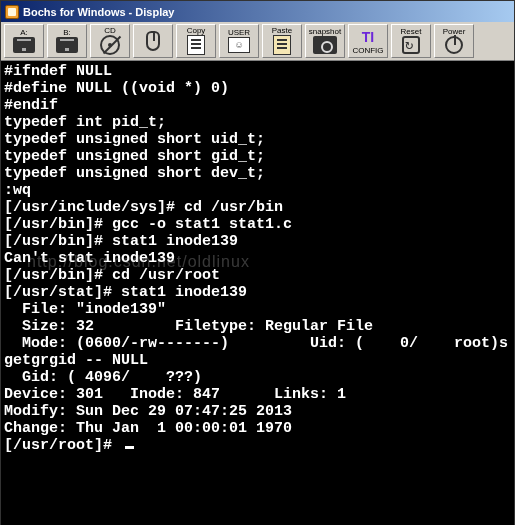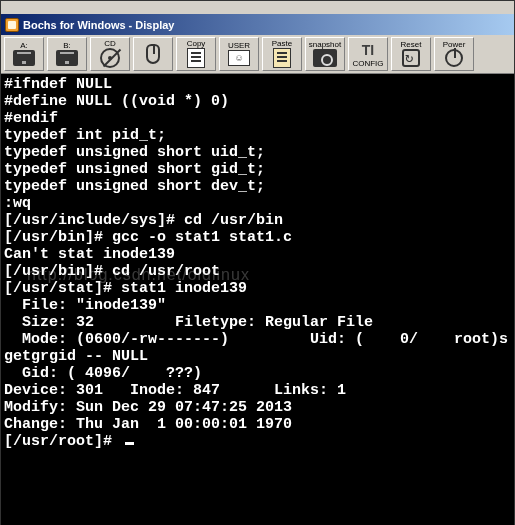--- a/index.html
+++ b/index.html
@@ -1,18 +1,18 @@
 <!DOCTYPE html>
 <html><head>
   <meta charset="utf-8">
   <style>
     * { margin:0; padding:0; box-sizing:border-box; }
     body { width:515px; height:525px; font-family:"Courier New",monospace; background:#d4d0c8; overflow:hidden; }
     .window { width:515px; border:1px solid #333; background:#d4d0c8; }
-    .titlebar { height:21px; background:linear-gradient(to right,#0a246a,#a6caf0); display:flex; align-items:center; padding:0 4px;margin-top:13px; }
+    .titlebar { height:21px; background:linear-gradient(to right,#0a246a,#a6caf0); display:flex; align-items:center; padding:0 4px; }
     .titlebar-icon { width:14px; height:14px; background:#f0a030; border:1px solid #8a5000; border-radius:2px; position:relative; margin-right:4px; }
     .titlebar-icon::after { content:''; position:absolute; left:2px; top:2px; width:8px; height:8px; background:#fff8e0; border-radius:1px; }
     .title { color:#fff; font:bold 11px Tahoma,sans-serif; }
     .toolbar { background:#d4d0c8; border-bottom:1px solid #808080; padding:2px 3px; display:flex; gap:3px; }
     .tb-btn { width:40px; height:34px; background:#d4d0c8; border:1px solid #808080; border-top-color:#fff; border-left-color:#fff; display:flex; flex-direction:column; align-items:center; justify-content:center; cursor:pointer; }
     .tb-btn .lbl { font:8px Tahoma,sans-serif; color:#000; text-align:center; line-height:1; }
     .disk-icon { width:22px; height:16px; background:#333; border-radius:2px; position:relative; }
     .disk-icon::before { content:''; position:absolute; left:4px; top:2px; width:14px; height:2px; background:#aaa; }
     .disk-icon::after { content:''; position:absolute; left:9px; bottom:2px; width:4px; height:3px; background:#aaa; }
     .disk-cd { width:20px; height:20px; border:2px solid #333; border-radius:50%; position:relative; }
@@ -20,21 +20,21 @@
     .disk-cd::after { content:''; position:absolute; left:-2px; top:7px; width:24px; height:2px; background:#333; transform:rotate(-45deg); }
     .mouse-icon { width:14px; height:20px; border:2px solid #333; border-radius:7px 7px 9px 9px; position:relative; }
     .mouse-icon::before { content:''; position:absolute; left:5px; top:0; width:2px; height:8px; background:#333; }
     .user-icon { width:22px; height:16px; border:1px solid #333; background:#fff; display:flex; align-items:center; justify-content:center; }
     .user-icon::after { content:'☺'; font-size:10px; color:#333; }
     .copy-icon, .paste-icon { width:18px; height:20px; border:1px solid #333; background:#fff; position:relative; }
     .copy-icon::after, .paste-icon::after { content:''; position:absolute; left:3px; top:3px; width:10px; height:2px; background:#333; box-shadow:0 4px 0 #333,0 8px 0 #333; }
     .paste-icon { background:#f5e6b3; }
     .snap-icon { width:24px; height:18px; background:#333; border-radius:2px; position:relative; }
     .snap-icon::after { content:''; position:absolute; left:8px; top:5px; width:8px; height:8px; border:2px solid #ddd; border-radius:50%; }
-    .config-icon { width:18px; height:20px; display:flex; align-items:center; justify-content:center; font:bold 14px sans-serif; color:#404040; }
+    .config-icon { width:18px; height:20px; display:flex; align-items:center; justify-content:center; font:bold 14px sans-serif; color:#6d28d9; }
     .reset-icon { width:18px; height:18px; border:2px solid #333; border-radius:3px; position:relative; }
     .reset-icon::after { content:'↻'; position:absolute; left:1px; top:-2px; font-size:14px; color:#333; }
     .power-icon { width:18px; height:18px; border:2px solid #333; border-radius:50%; position:relative; }
     .power-icon::after { content:''; position:absolute; left:7px; top:-3px; width:2px; height:10px; background:#333; }
     .terminal { background:#000; color:#fff; font:bold 15px/17px "Courier New",monospace; padding:2px 3px; height:468px; letter-spacing:0; position:relative; }
     .wm { position:absolute; left:26px; top:192px; color:rgba(200,200,200,0.28); font:16px Arial,sans-serif; pointer-events:none; letter-spacing:1px; }
     .cursor { display:inline-block; width:9px; height:3px; background:#fff; vertical-align:baseline; margin-left:4px; }
     .line { white-space:pre; }
   </style>
 </head>
@@ -99,20 +99,21 @@
         <div class="line">#define NULL ((void *) 0)</div>
         <div class="line">#endif</div>
         <div class="line"></div>
         <div class="line">typedef int pid_t;</div>
         <div class="line">typedef unsigned short uid_t;</div>
         <div class="line">typedef unsigned short gid_t;</div>
         <div class="line">typedef unsigned short dev_t;</div>
         <div class="line">:wq</div>
         <div class="line">[/usr/include/sys]# cd /usr/bin</div>
         <div class="line">[/usr/bin]# gcc -o stat1 stat1.c</div>
+        <div class="line">[/usr/bin]# stat1 inode139</div>
         <div class="line">Can't stat inode139</div>
         <div class="line">[/usr/bin]# cd /usr/root</div>
         <div class="line">[/usr/stat]# stat1 inode139</div>
         <div class="line">  File: "inode139"</div>
         <div class="line">  Size: 32         Filetype: Regular File</div>
         <div class="line">  Mode: (0600/-rw-------)         Uid: (    0/    root)s</div>
         <div class="line">getgrgid -- NULL</div>
         <div class="line">  Gid: ( 4096/    ???)</div>
         <div class="line">Device: 301   Inode: 847      Links: 1</div>
         <div class="line">Modify: Sun Dec 29 07:47:25 2013</div>

